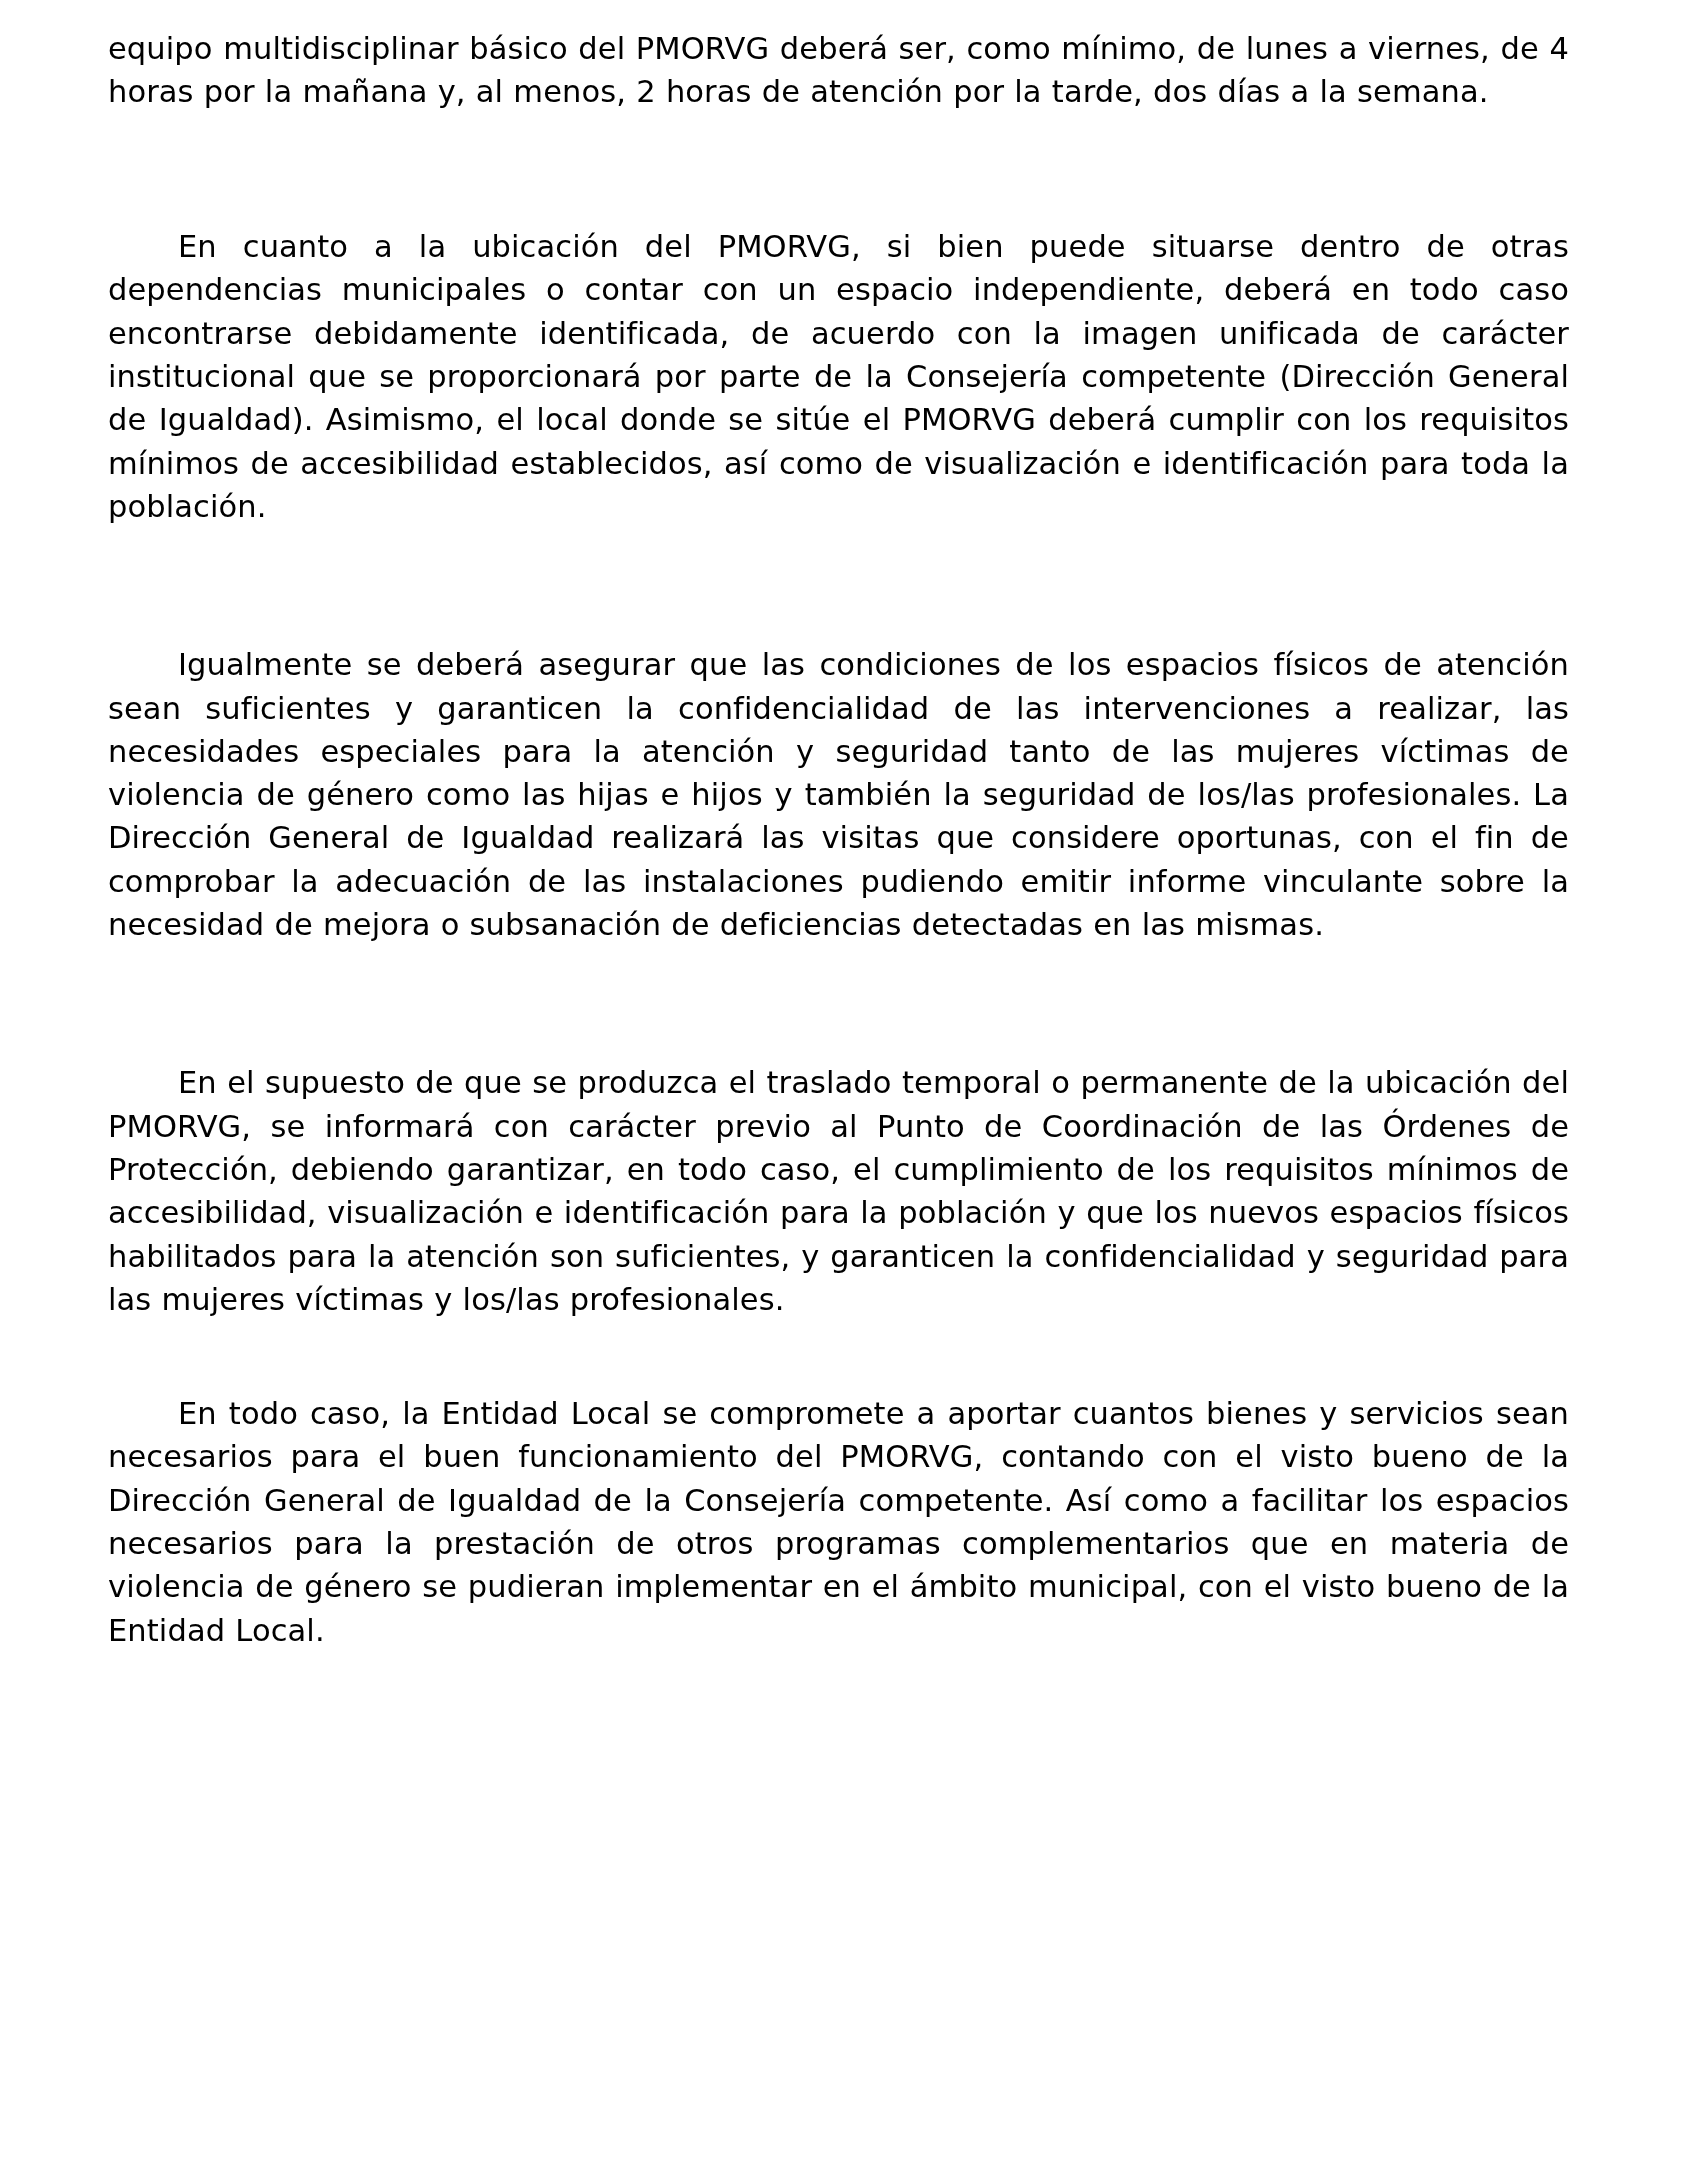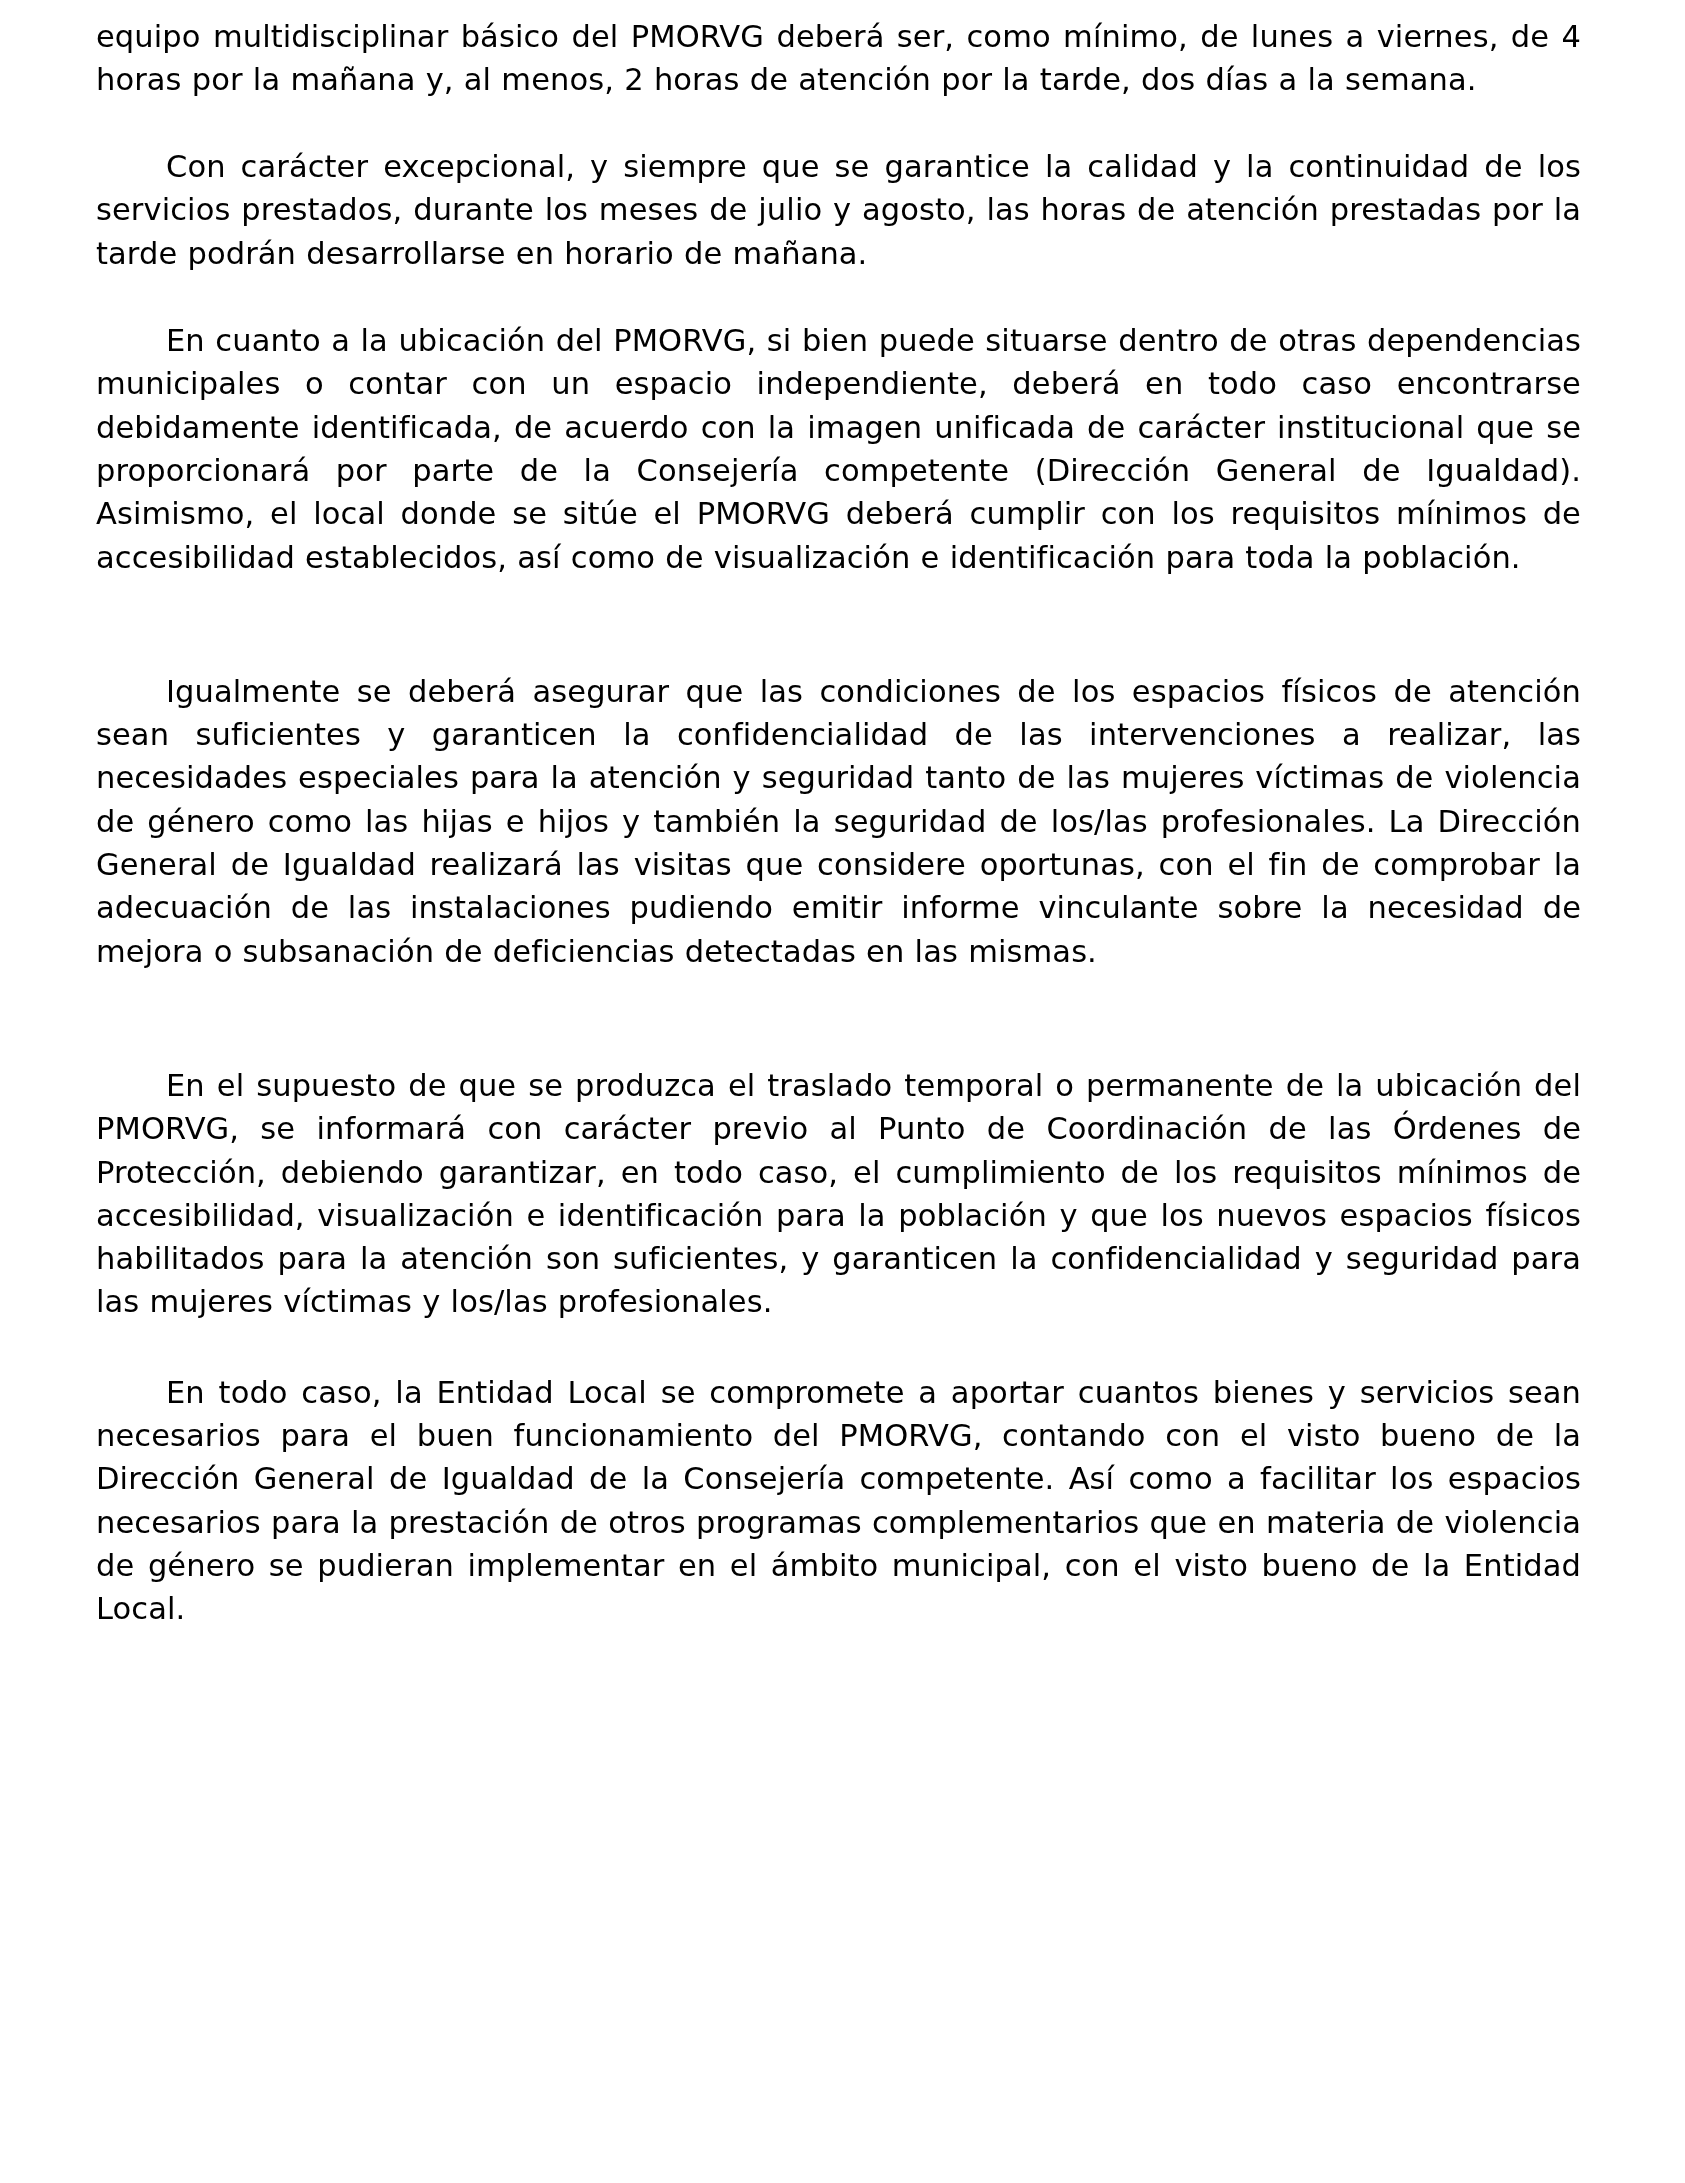--- a/index.html
+++ b/index.html
@@ -23,21 +23,21 @@
   }
   .doc-body {
     font-size: 30.5px;
     line-height: 1.42;
     text-align: justify;
     text-justify: inter-word;
     letter-spacing: 0.1px;
     word-spacing: 0.4px;
   }
   p {
-    margin: 0;
+    margin: 12px;
   }
   p.para {
     text-indent: 70px;
   }
   p.noindent {
     text-indent: 0;
   }
   .gap-sm { height: 44px; }
   .gap-md { height: 47px; }
   .gap-lg { height: 91px; }
@@ -45,21 +45,20 @@
 </head>
 <body>
 
 <div class="page">
   <div class="doc-body">
 
     <p class="noindent">equipo multidisciplinar básico del PMORVG deberá ser, como mínimo, de lunes a viernes, de 4 horas por la mañana y, al menos, 2 horas de atención por la tarde, dos días a la semana.</p>
 
     <div class="gap-sm"></div>
 
-    <p class="para">Con carácter excepcional, y siempre que se garantice la calidad y la continuidad de los servicios prestados, durante los meses de julio y agosto, las horas de atención prestadas por la tarde podrán desarrollarse en horario de mañana.</p>
 
     <div class="gap-sm"></div>
 
     <p class="para">En cuanto a la ubicación del PMORVG, si bien puede situarse dentro de otras dependencias municipales o contar con un espacio independiente, deberá en todo caso encontrarse debidamente identificada, de acuerdo con la imagen unificada de carácter institucional que se proporcionará por parte de la Consejería competente (Dirección General de Igualdad). Asimismo, el local donde se sitúe el PMORVG deberá cumplir con los requisitos mínimos de accesibilidad establecidos, así como de visualización e identificación para toda la población.</p>
 
     <div class="gap-lg"></div>
 
     <p class="para">Igualmente se deberá asegurar que las condiciones de los espacios físicos de atención sean suficientes y garanticen la confidencialidad de las intervenciones a realizar, las necesidades especiales para la atención y seguridad tanto de las mujeres víctimas de violencia de género como las hijas e hijos  y también la seguridad de los/las profesionales. La Dirección General de Igualdad realizará las visitas que considere oportunas, con el fin de comprobar la adecuación de las instalaciones pudiendo emitir informe vinculante sobre la necesidad de mejora o subsanación de deficiencias detectadas en las mismas.</p>
 
     <div class="gap-lg"></div>

